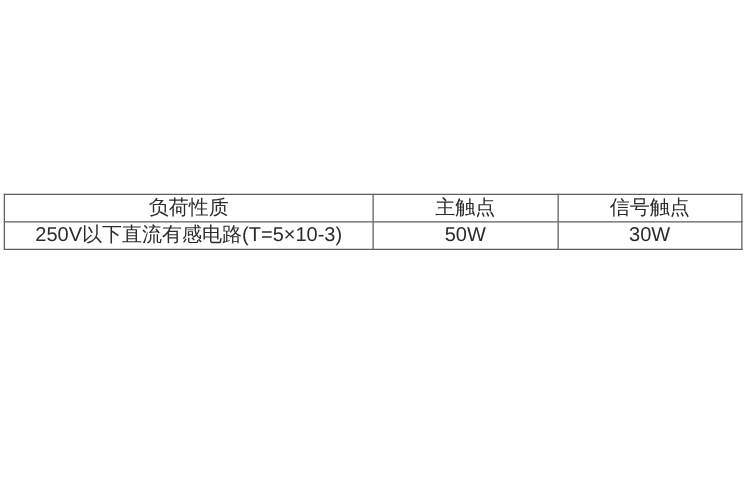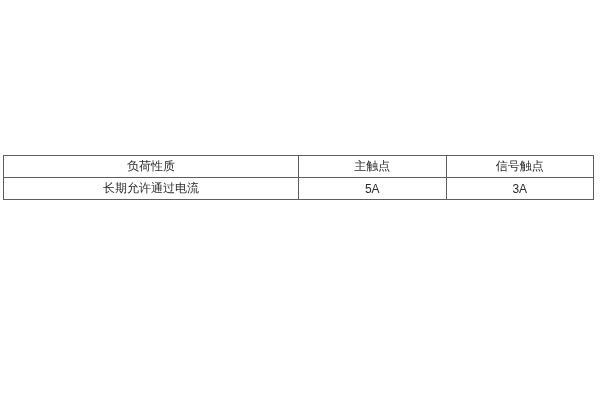--- a/index.html
+++ b/index.html
@@ -25,21 +25,21 @@
     border-collapse: collapse;
     table-layout: fixed;
   }
   table.spec th,
   table.spec td {
     border: 1px solid #5e5e5e;
     height: 21px;
     padding: 0 2px;
     text-align: center;
     vertical-align: middle;
-    font-size: 12px;
+    font-size: 16px;
     font-weight: normal;
     color: #2b2b2b;
     white-space: nowrap;
     overflow: hidden;
   }
   table.spec {
     border: 1px solid #5e5e5e;
   }
   col.c1 { width: 50%; }
   col.c2 { width: 25%; }
@@ -57,19 +57,19 @@
     </colgroup>
     <thead>
       <tr>
         <th>负荷性质</th>
         <th>主触点</th>
         <th>信号触点</th>
       </tr>
     </thead>
     <tbody>
       <tr>
-        <td>长期允许通过电流</td>
-        <td>5A</td>
-        <td>3A</td>
+        <td>250V以下直流有感电路(T=5×10-3)</td>
+        <td>50W</td>
+        <td>30W</td>
       </tr>
     </tbody>
   </table>
 </div>
 
 </body></html>

